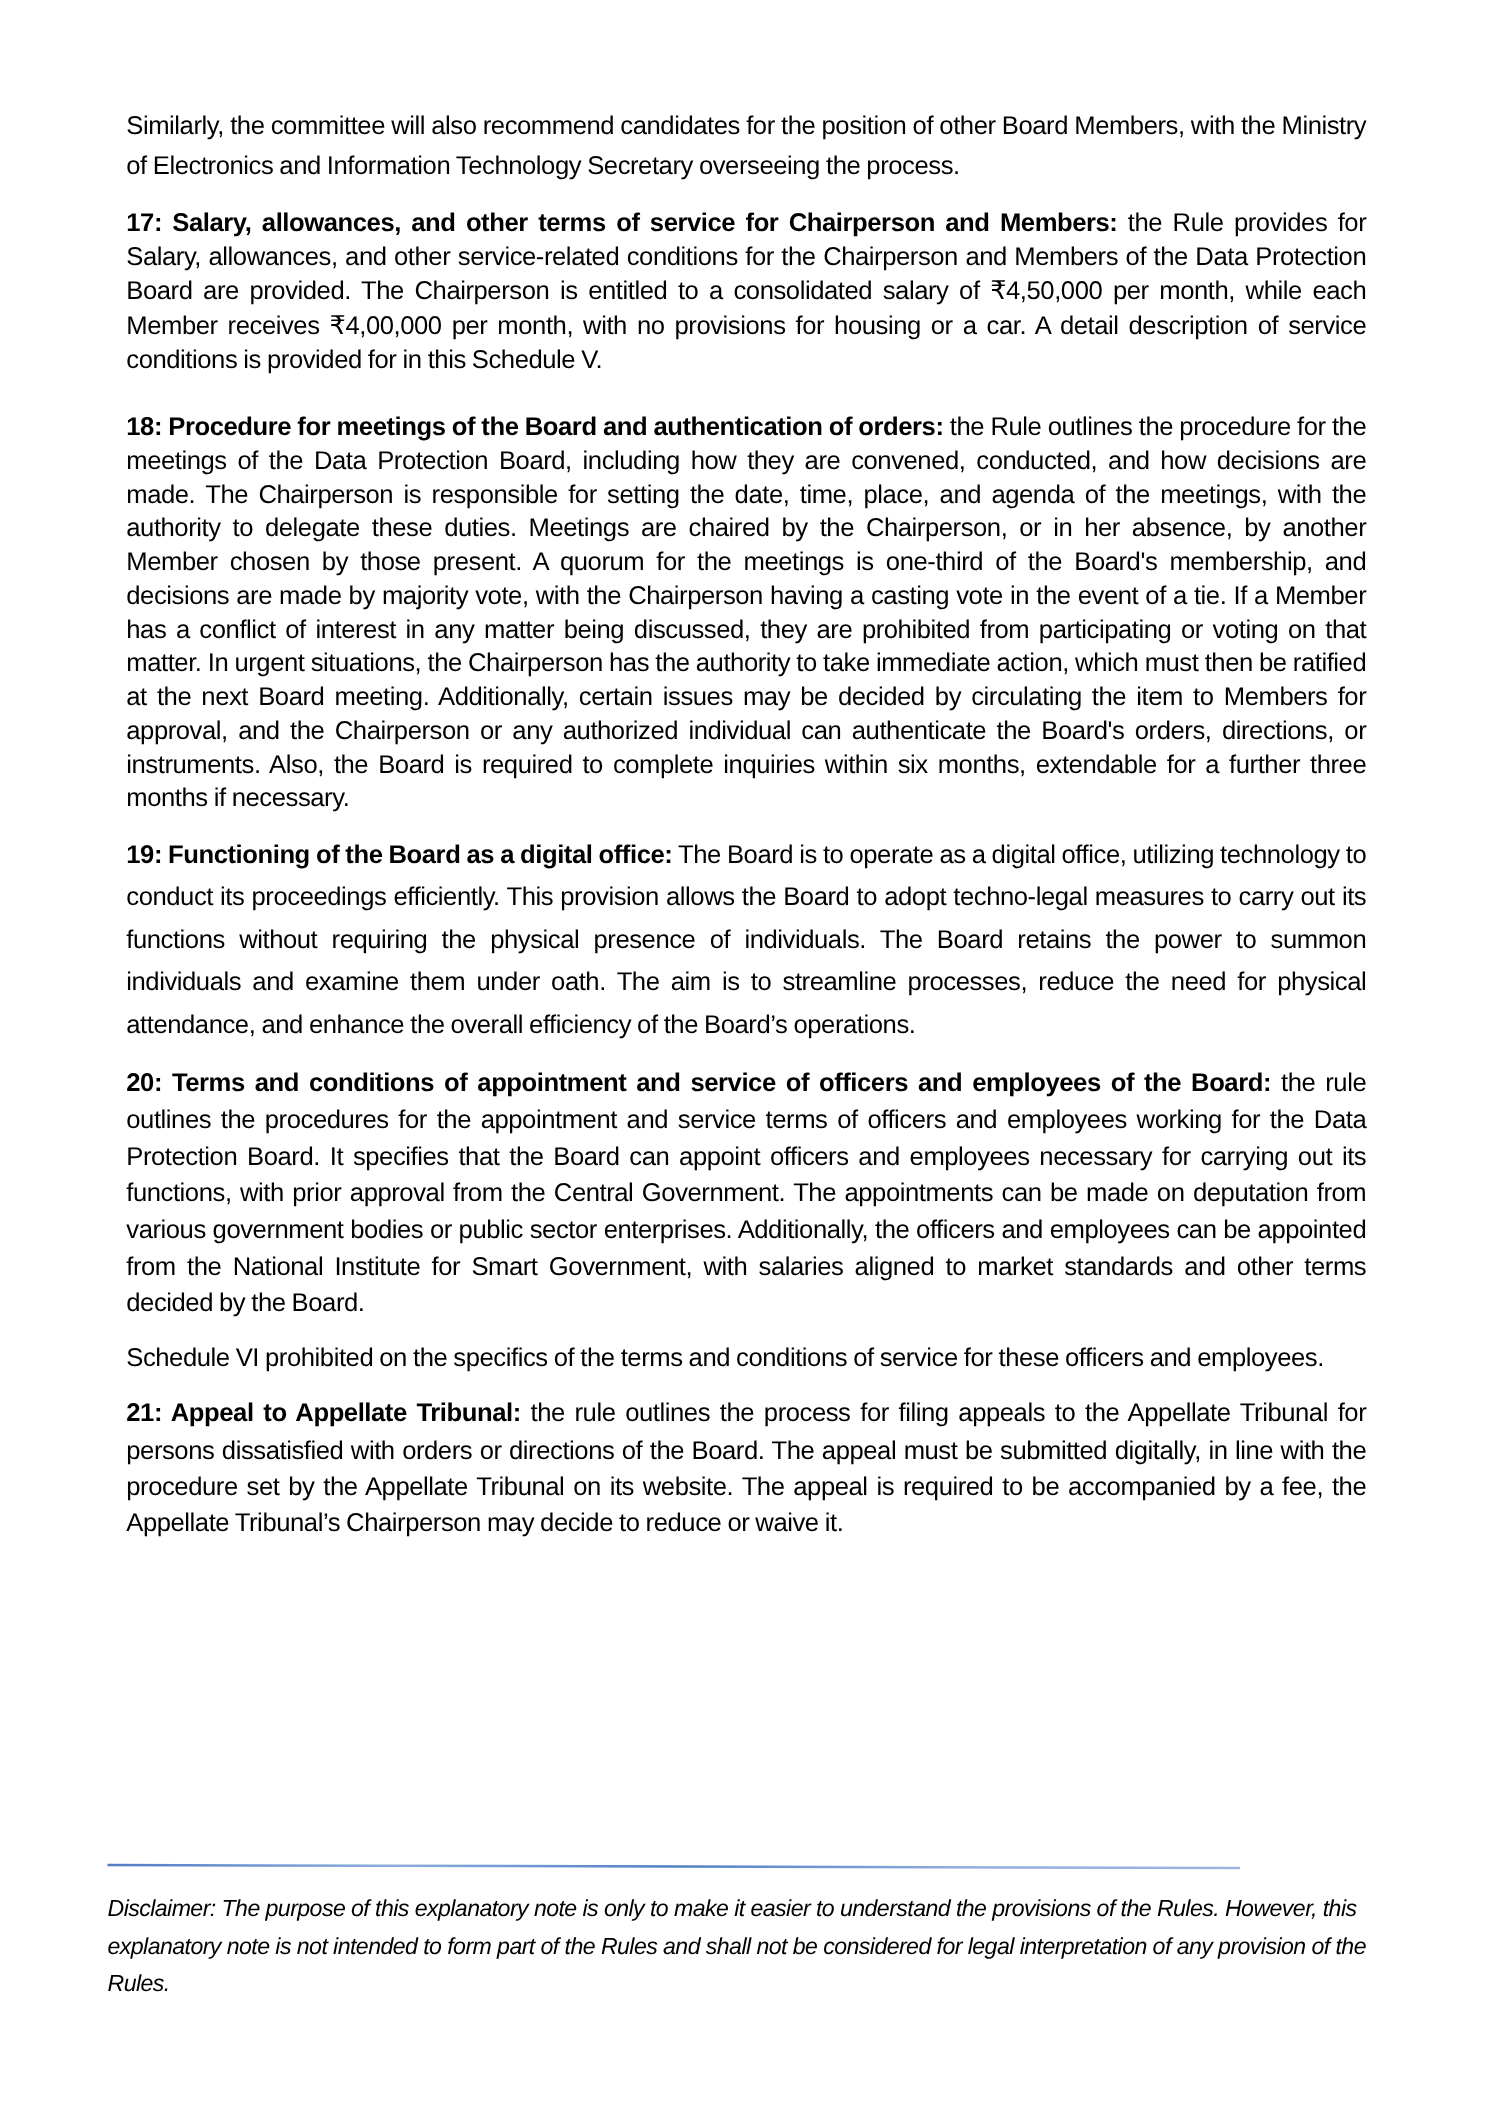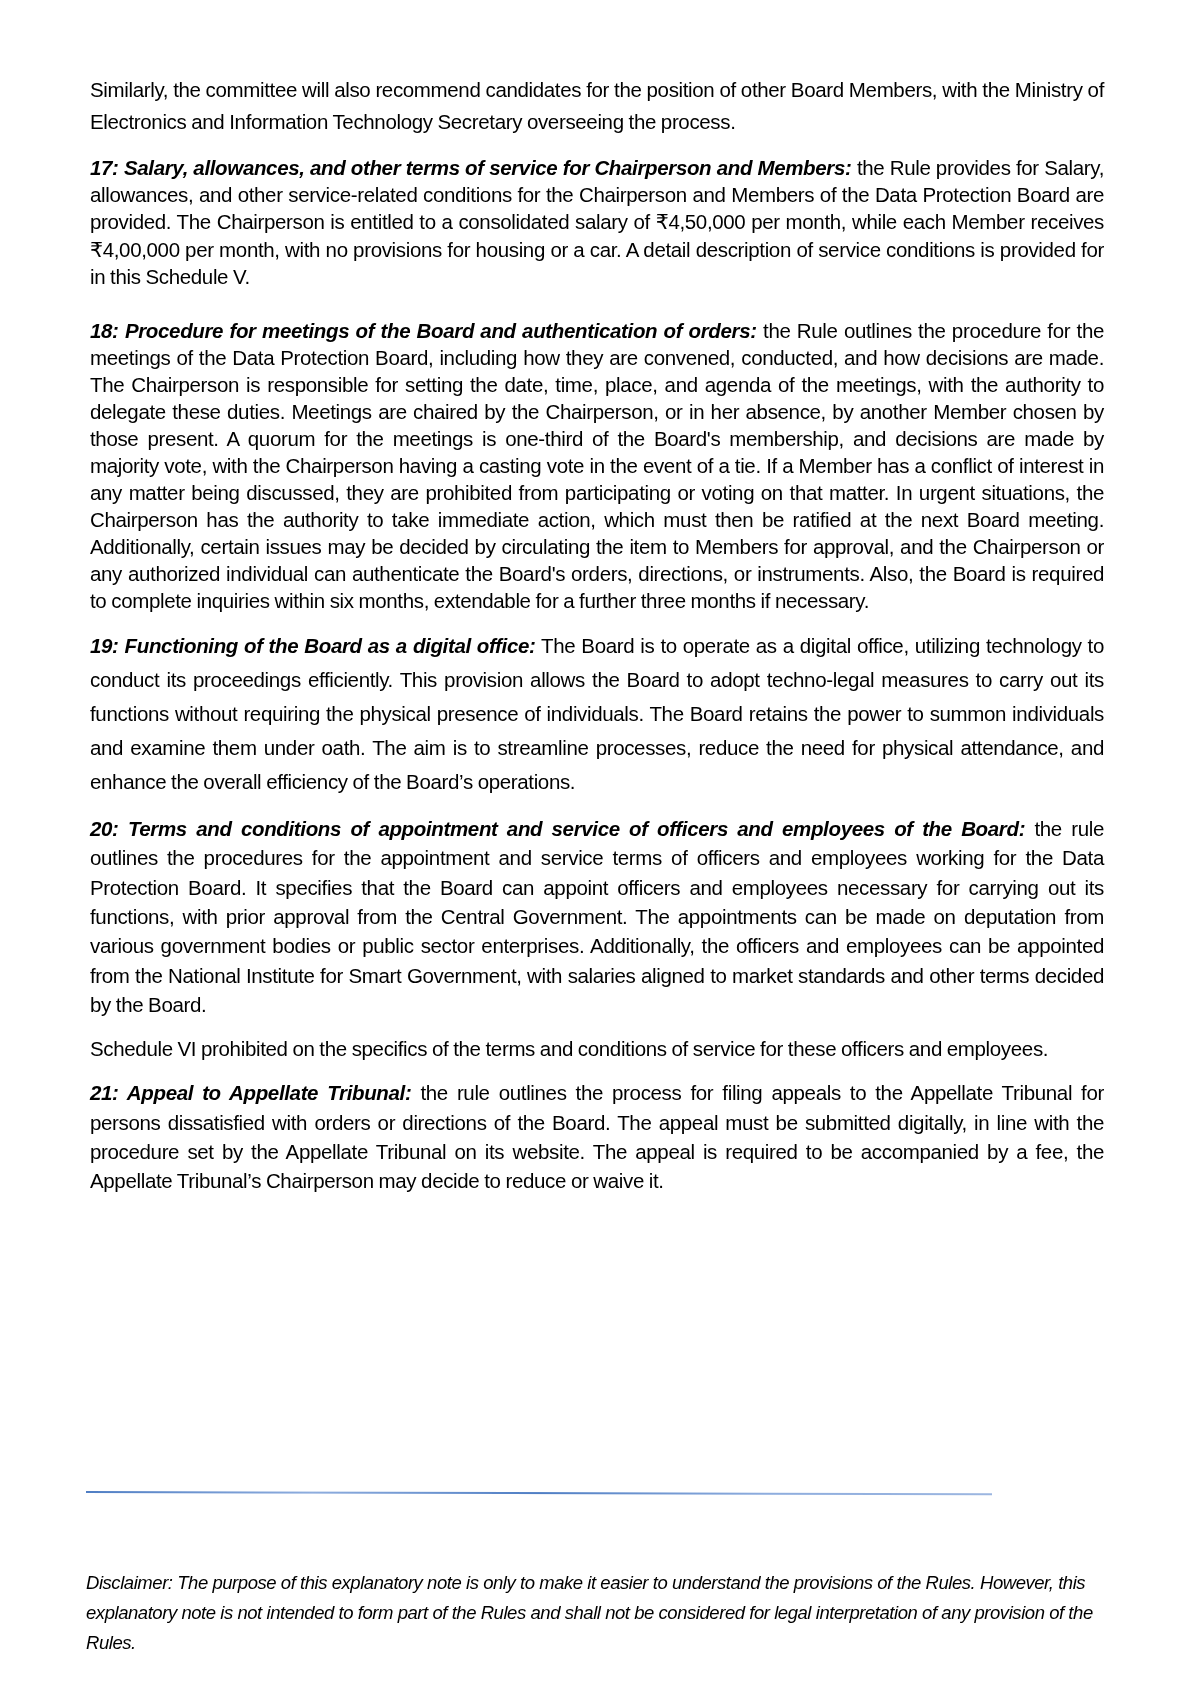--- a/index.html
+++ b/index.html
@@ -11,44 +11,44 @@
       color: #000000;
       overflow: hidden;
     }
     .page {
       position: absolute;
       left: 86px;
       top: 70px;
       width: 1022px;
     }
     p {
-      margin: 4px;
+      margin: 15px;
       font-size: 20.5px;
       line-height: 31.5px;
       text-align: justify;
       letter-spacing: -0.35px;
       word-spacing: -0.5px;
     }
     .gap-sm { margin-bottom: 17px; }
     .gap-lg { margin-bottom: 24px; }
-    .bold { font-weight: bold; font-style: italic; }
+    .bold { font-weight: bold; }
     .separator {
       position: absolute;
       left: 86px;
       top: 1491px;
       width: 906px;
       height: 2px;
       background: linear-gradient(90deg, #4f7ec4 0%, #8eadde 25%, #4f7ec4 50%, #8eadde 75%, #9cb6e0 100%);
       transform: rotate(0.15deg);
       transform-origin: left center;
     }
     .disclaimer {
       position: absolute;
       left: 86px;
-      top: 1568px;
+      top: 1512px;
       width: 1030px;
       font-style: italic;
       font-size: 18.5px;
       line-height: 30px;
       letter-spacing: -0.45px;
       text-align: left;
     }
   </style>
 </head>
 <body>

